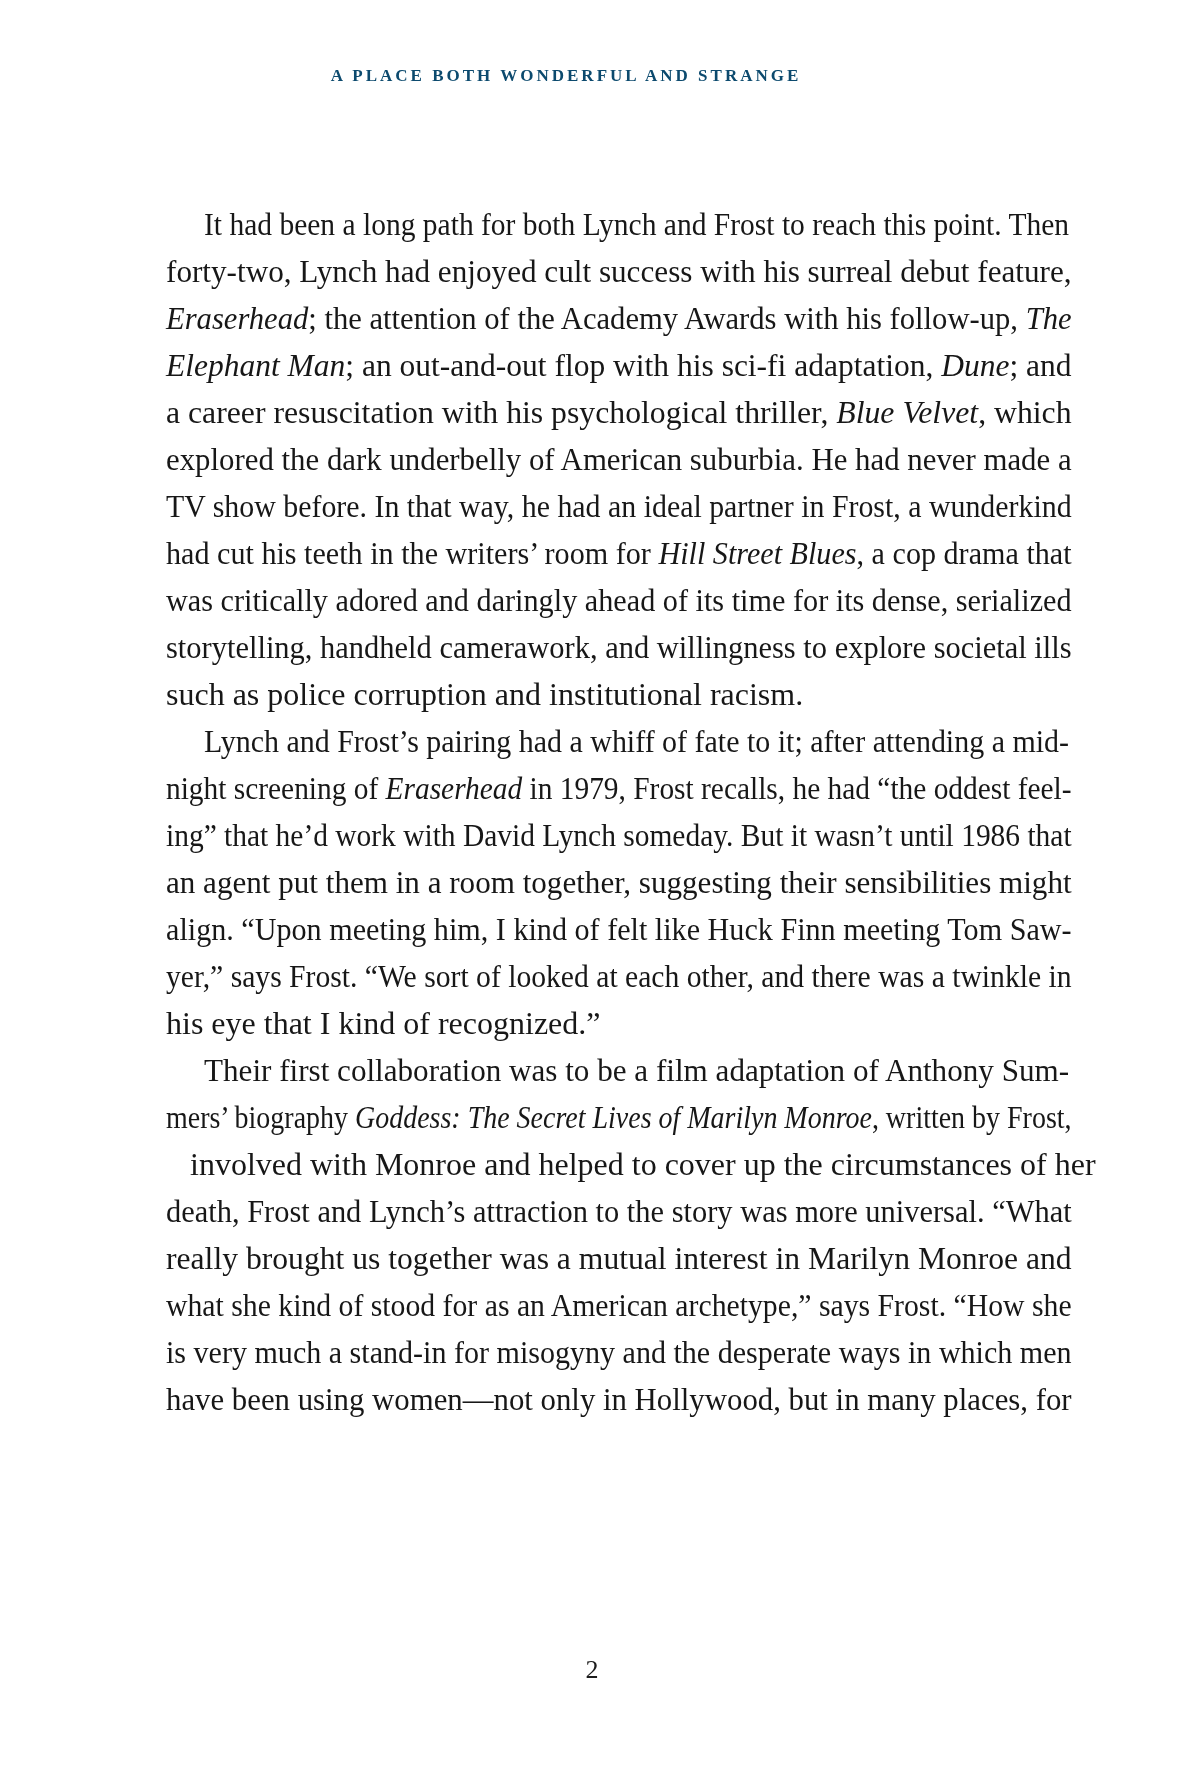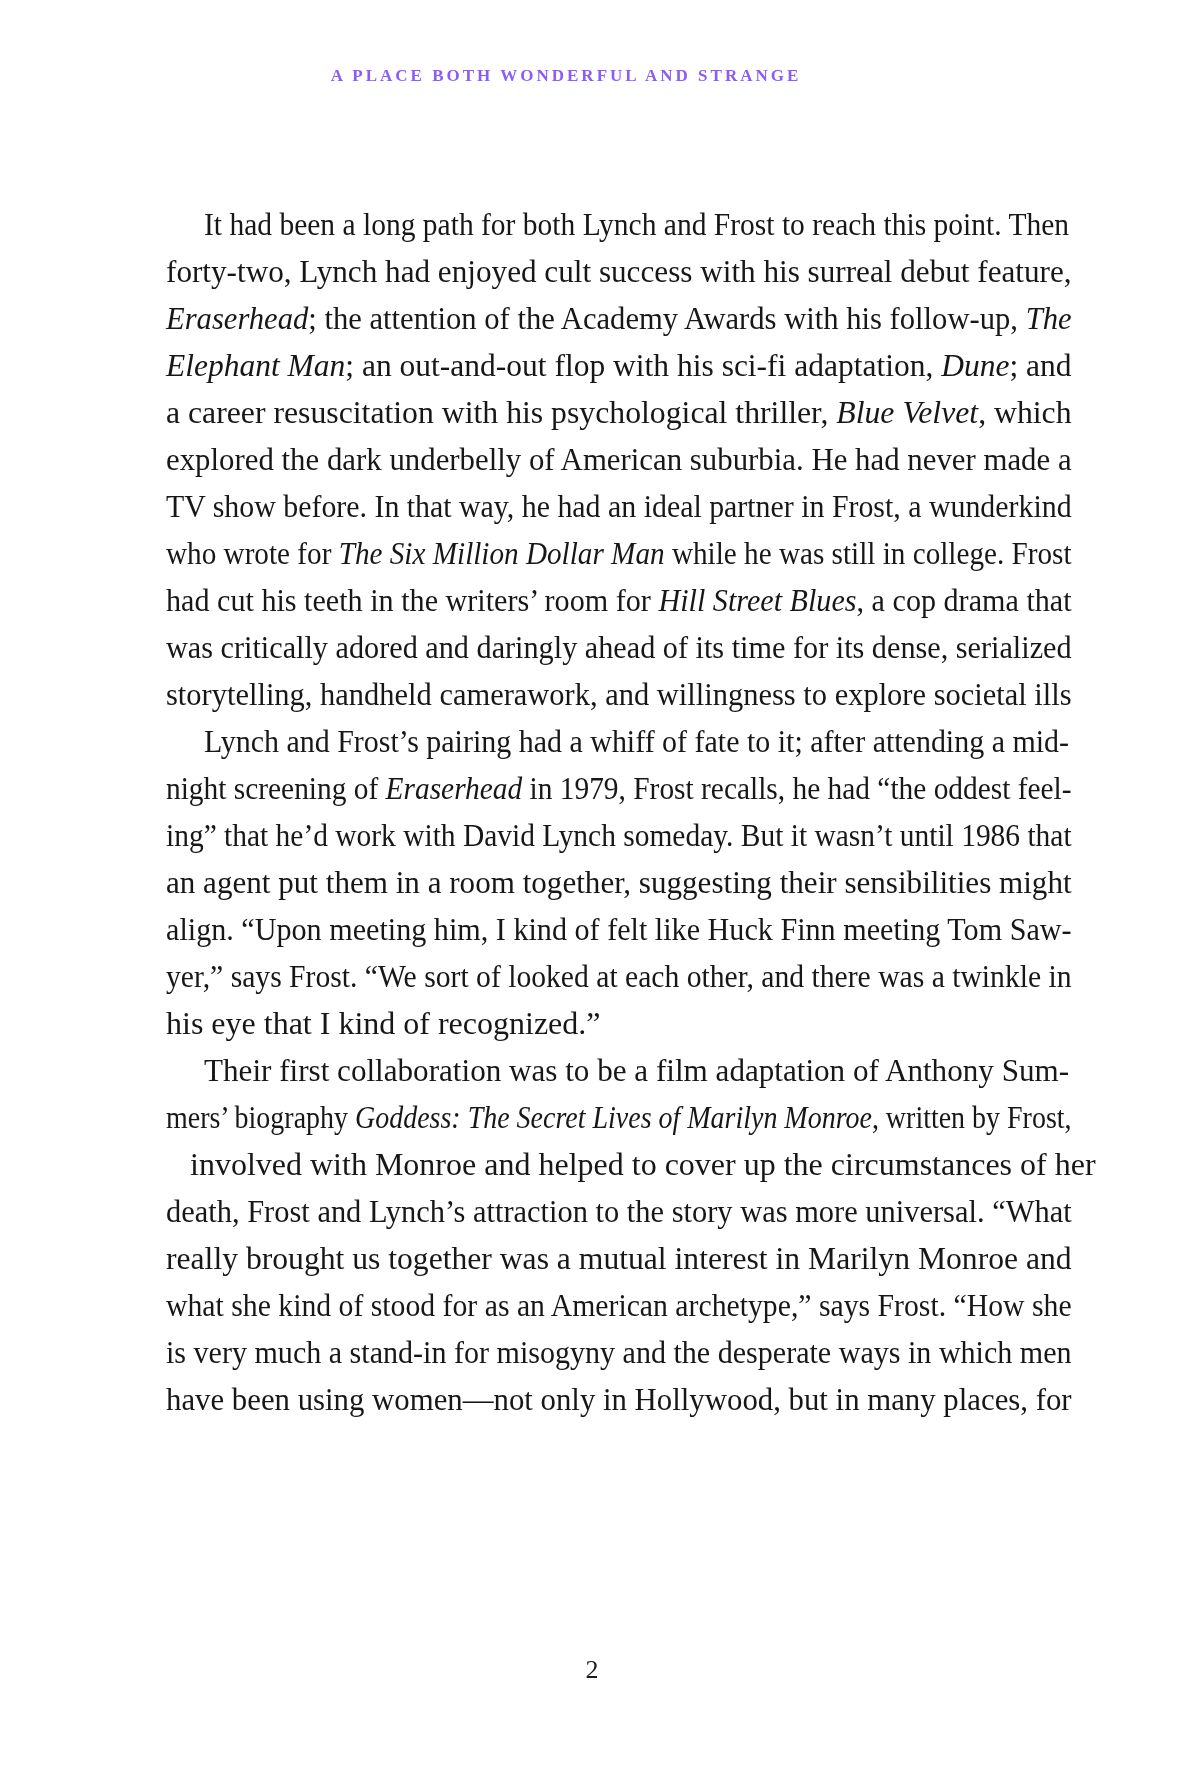--- a/index.html
+++ b/index.html
@@ -15,21 +15,21 @@
   }
   .running-header {
     position: absolute;
     top: 66px;
     left: 0;
     width: 1132px;
     text-align: center;
     font-size: 17px;
     font-weight: 700;
     letter-spacing: 3px;
-    color: #8b5cf6;
+    color: #0c4a6e;
   }
   .body-text {
     position: absolute;
     top: 201px;
     left: 166px;
     width: 849px;
   }
   .line {
     height: 47px;
     line-height: 47px;
@@ -60,24 +60,24 @@
   <div class="running-header">A PLACE BOTH WONDERFUL AND STRANGE</div>
 
   <div class="body-text">
       <div class="line indent"><span class="measure" style="transform: scaleX(0.922361);"><span>It had been a long path for both Lynch and Frost to reach this point. Then</span></span></div>
       <div class="line"><span class="measure" style="transform: scaleX(0.974287);"><span>forty-two, Lynch had enjoyed cult success with his surreal debut feature,</span></span></div>
       <div class="line"><span class="measure" style="transform: scaleX(0.956721);"><span class="it">Eraserhead</span><span>; the attention of the Academy Awards with his follow-up, </span><span class="it">The</span></span></div>
       <div class="line"><span class="measure" style="transform: scaleX(0.984526);"><span class="it">Elephant Man</span><span>; an out-and-out flop with his sci-fi adaptation, </span><span class="it">Dune</span><span>; and</span></span></div>
       <div class="line"><span class="measure" style="transform: scaleX(0.991804);"><span>a career resuscitation with his psychological thriller, </span><span class="it">Blue Velvet</span><span>, which</span></span></div>
       <div class="line"><span class="measure" style="transform: scaleX(0.963319);"><span>explored the dark underbelly of American suburbia. He had never made a</span></span></div>
       <div class="line"><span class="measure" style="transform: scaleX(0.933223);"><span>TV show before. In that way, he had an ideal partner in Frost, a wunderkind</span></span></div>
-      <div class="line"><span class="measure" style="transform: scaleX(0.912198);"><span>who wrote for </span><span class="it">The Six Million Dollar Man</span><span> while he was still in college. Frost</span></span></div>
       <div class="line"><span class="measure" style="transform: scaleX(0.941862);"><span>had cut his teeth in the writers’ room for </span><span class="it">Hill Street Blues</span><span>, a cop drama that</span></span></div>
       <div class="line"><span class="measure" style="transform: scaleX(0.944547);"><span>was critically adored and daringly ahead of its time for its dense, serialized</span></span></div>
       <div class="line"><span class="measure" style="transform: scaleX(0.952378);"><span>storytelling, handheld camerawork, and willingness to explore societal ills</span></span></div>
+      <div class="line"><span class="measure"><span>such as police corruption and institutional racism.</span></span></div>
       <div class="line indent"><span class="measure" style="transform: scaleX(0.936608);"><span>Lynch and Frost’s pairing had a whiff of fate to it; after attending a mid-</span></span></div>
       <div class="line"><span class="measure" style="transform: scaleX(0.918598);"><span>night screening of </span><span class="it">Eraserhead</span><span> in 1979, Frost recalls, he had “the oddest feel-</span></span></div>
       <div class="line"><span class="measure" style="transform: scaleX(0.92045);"><span>ing” that he’d work with David Lynch someday. But it wasn’t until 1986 that</span></span></div>
       <div class="line"><span class="measure" style="transform: scaleX(0.971778);"><span>an agent put them in a room together, suggesting their sensibilities might</span></span></div>
       <div class="line"><span class="measure" style="transform: scaleX(0.941894);"><span>align. “Upon meeting him, I kind of felt like Huck Finn meeting Tom Saw-</span></span></div>
       <div class="line"><span class="measure" style="transform: scaleX(0.926287);"><span>yer,” says Frost. “We sort of looked at each other, and there was a twinkle in</span></span></div>
       <div class="line"><span class="measure"><span>his eye that I kind of recognized.”</span></span></div>
       <div class="line indent"><span class="measure" style="transform: scaleX(0.97244);"><span>Their first collaboration was to be a film adaptation of Anthony Sum-</span></span></div>
       <div class="line"><span class="measure" style="transform: scaleX(0.874131);"><span>mers’ biography </span><span class="it">Goddess: The Secret Lives of Marilyn Monroe</span><span>, written by Frost,</span></span></div>
       <div class="line"><span class="measure" style="transform: scaleX(1.00011); margin-left: 24px;"><span>involved with Monroe and helped to cover up the circumstances of her</span></span></div>

